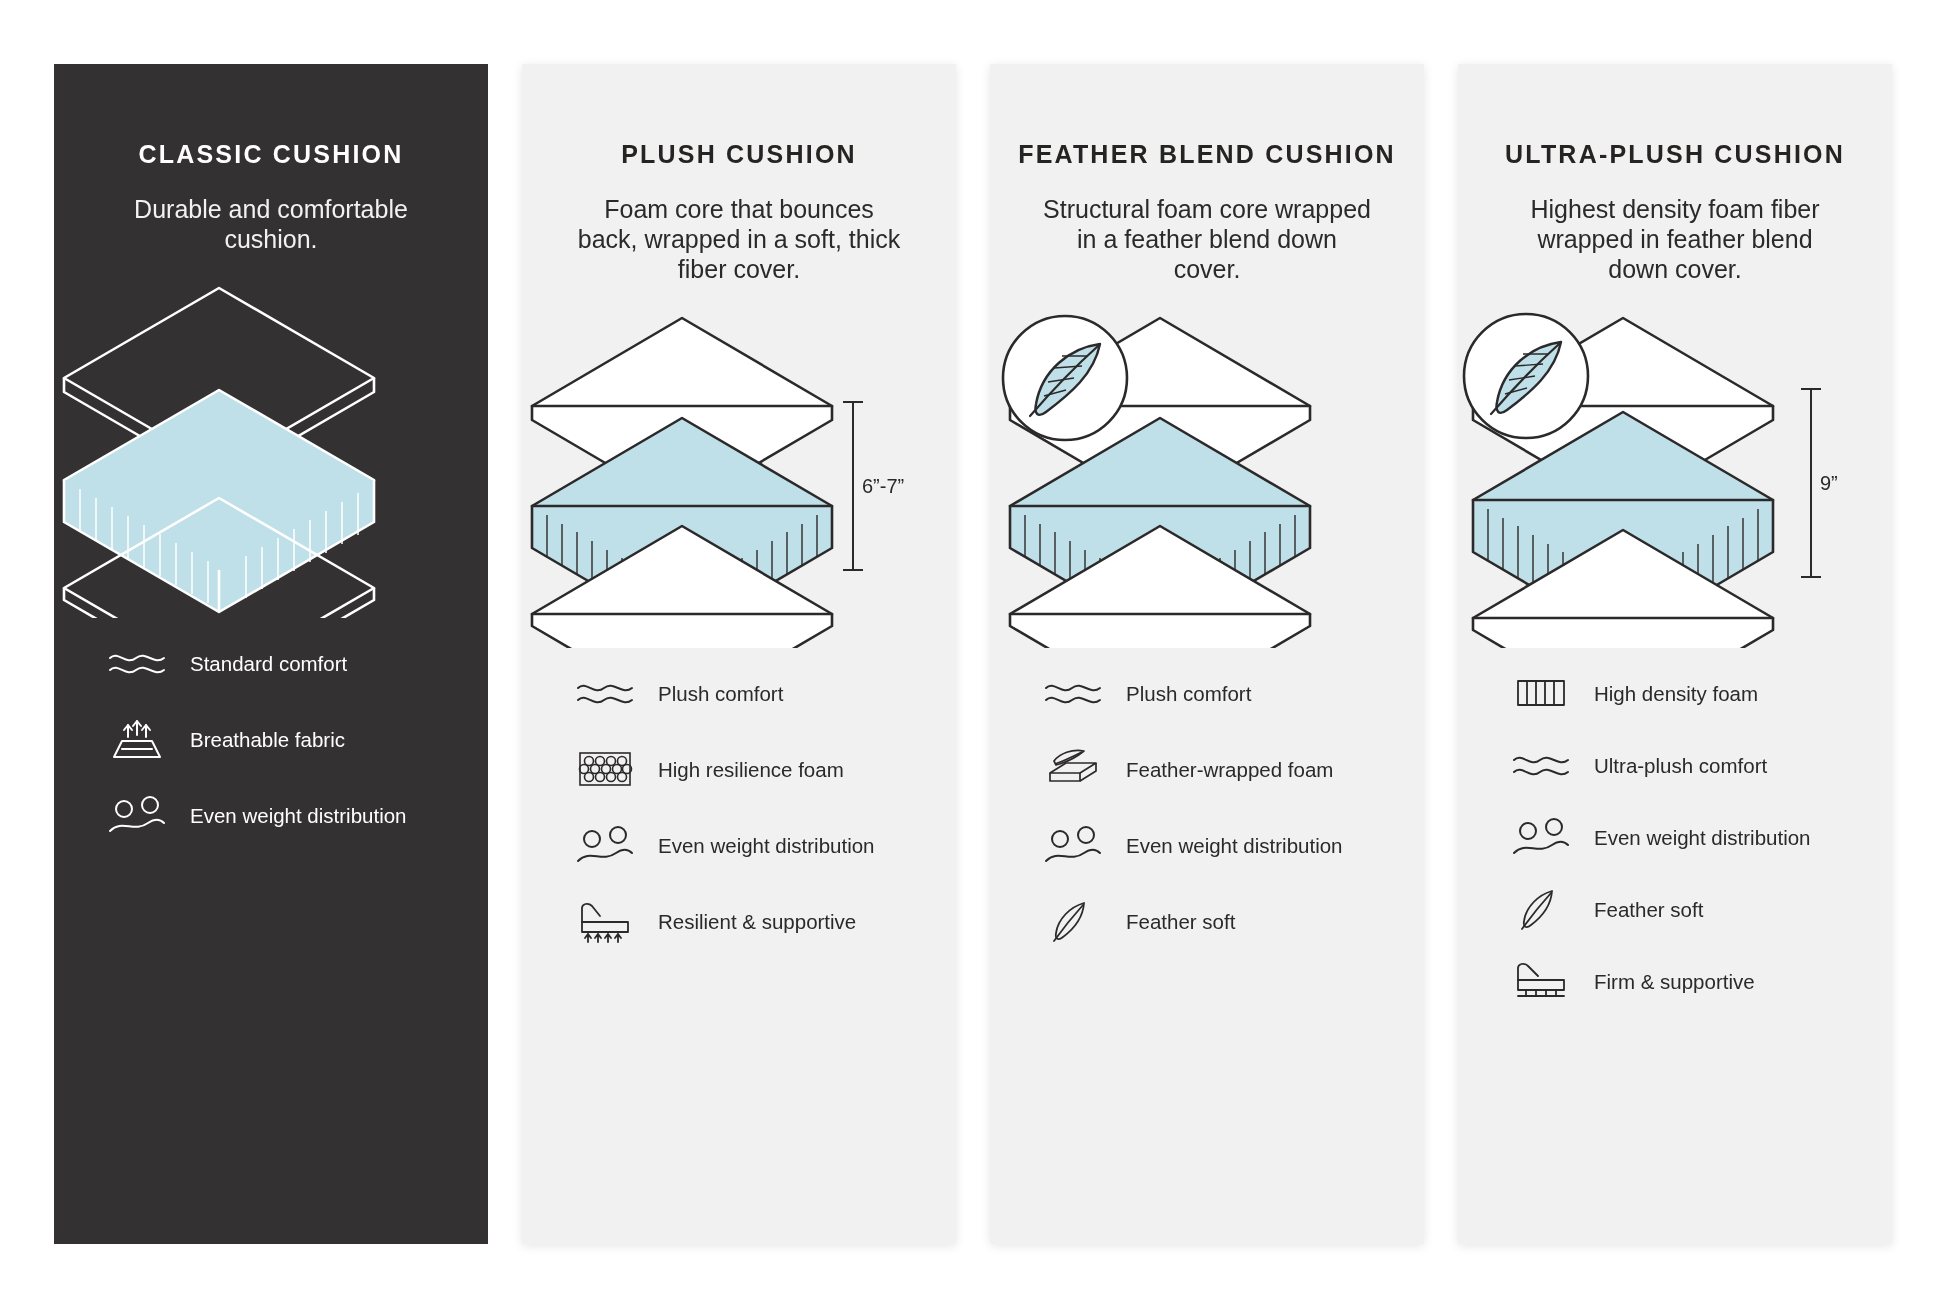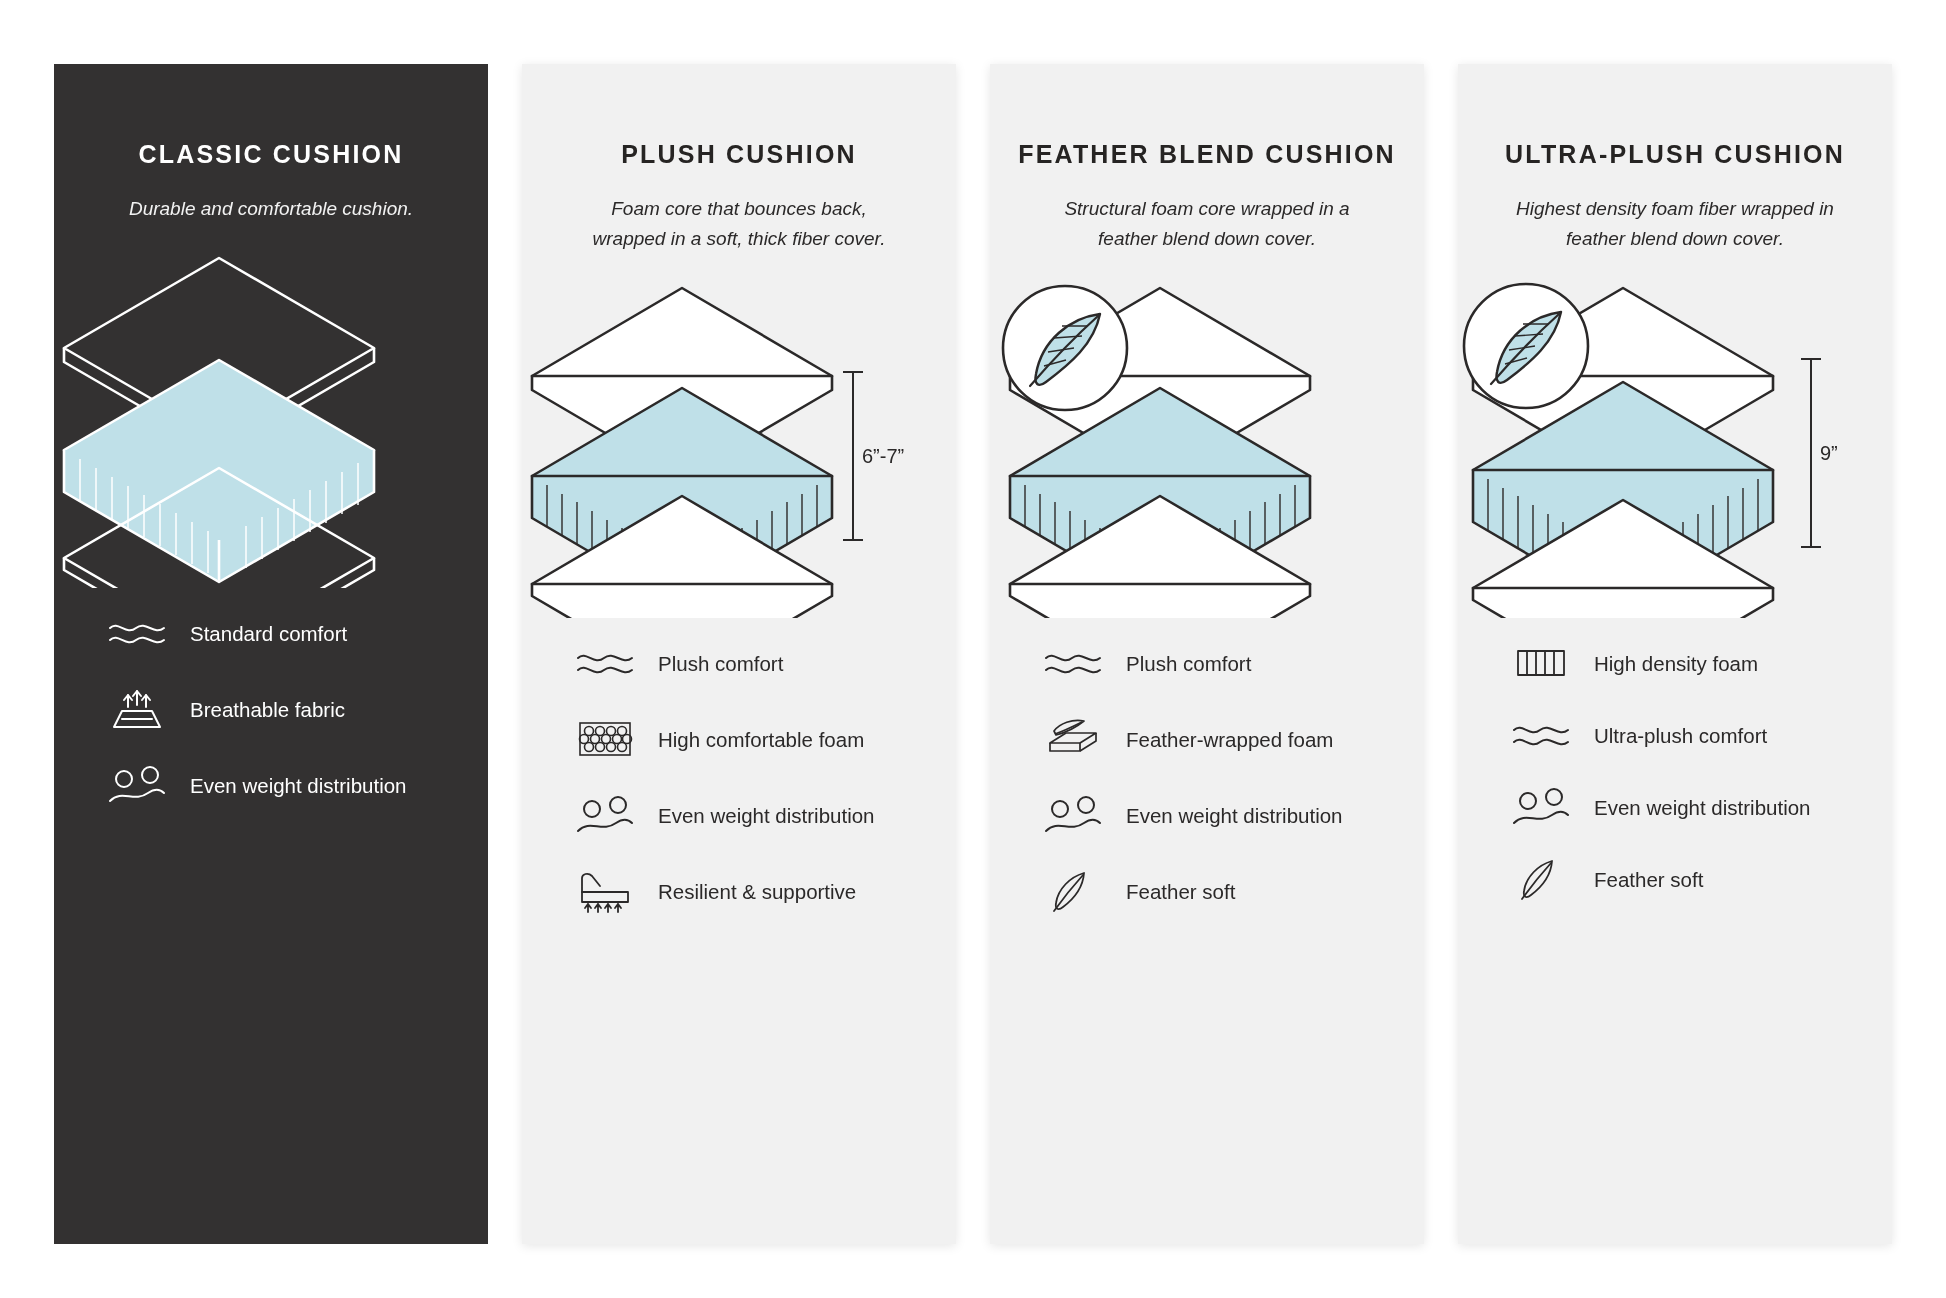--- a/index.html
+++ b/index.html
@@ -54,25 +54,24 @@
     letter-spacing: 2.2px;
     color: #262423;
     text-align: center;
     line-height: 32px;
     text-transform: uppercase;
   }
   .card.dark .card-title { color: #ffffff; }
   .card-desc {
     margin-top: 24px;
     width: 330px;
-    font-size: 19px;
+    font-size: 25px;
     line-height: 30px;
     color: #2b2929;
     text-align: center;
-    font-style: italic;
   }
   .card.dark .card-desc { color: #f2f2f2; }
 
   .art {
     position: relative;
     width: 434px;
     height: 340px;
     margin-top: 24px;
   }
   .art svg { display: block; }
@@ -287,21 +286,21 @@
                 <circle cx="19" cy="22" r="4.5"></circle>
                 <circle cx="30" cy="22" r="4.5"></circle>
                 <circle cx="41" cy="22" r="4.5"></circle>
                 <circle cx="51" cy="22" r="4.5"></circle>
               <circle cx="13" cy="30" r="4.5"></circle>
                 <circle cx="24" cy="30" r="4.5"></circle>
                 <circle cx="35" cy="30" r="4.5"></circle>
                 <circle cx="46" cy="30" r="4.5"></circle>
             </svg>
           </span>
-          <span class="flabel">High comfortable foam</span>
+          <span class="flabel">High resilience foam</span>
         </div>
         <div class="feature">
           <span class="ficon">
             <svg width="58" height="44" viewBox="0 0 58 44" fill="none" stroke="#2b2929" stroke-width="2" stroke-linecap="round">
               <circle cx="16" cy="16" r="8"></circle>
               <circle cx="42" cy="12" r="8"></circle>
               <path d="M2 38 C14 26, 26 40, 40 30 C46 26, 52 26, 56 30"></path>
             </svg>
           </span>
           <span class="flabel">Even weight distribution</span>
@@ -500,17 +499,28 @@
         </div>
         <div class="feature">
           <span class="ficon">
             <svg width="58" height="48" viewBox="0 0 58 48" fill="none" stroke="#2b2929" stroke-width="1.8" stroke-linejoin="round" stroke-linecap="round">
               <path d="M40 6 C26 10, 14 22, 12 36 C11 42, 14 44, 19 40 C31 31, 39 20, 40 6 Z"></path>
               <path d="M39 8 C30 18, 20 30, 10 44"></path>
             </svg>
           </span>
           <span class="flabel">Feather soft</span>
         </div>
+        <div class="feature">
+          <span class="ficon">
+            <svg width="58" height="46" viewBox="0 0 58 46" fill="none" stroke="#2b2929" stroke-width="1.8" stroke-linecap="round" stroke-linejoin="round">
+              <path d="M6 22 L6 10 C6 6, 12 4, 16 8 L26 18"></path>
+              <path d="M6 22 L52 22 L52 32 L6 32 Z"></path>
+              <path d="M6 38 L52 38"></path>
+              <path d="M14 32 L14 38 M24 32 L24 38 M34 32 L34 38 M44 32 L44 38"></path>
+            </svg>
+          </span>
+          <span class="flabel">Firm &amp; supportive</span>
+        </div>
       </div>
     </div>
 
   </div>
 </div>
 
 </body></html>

